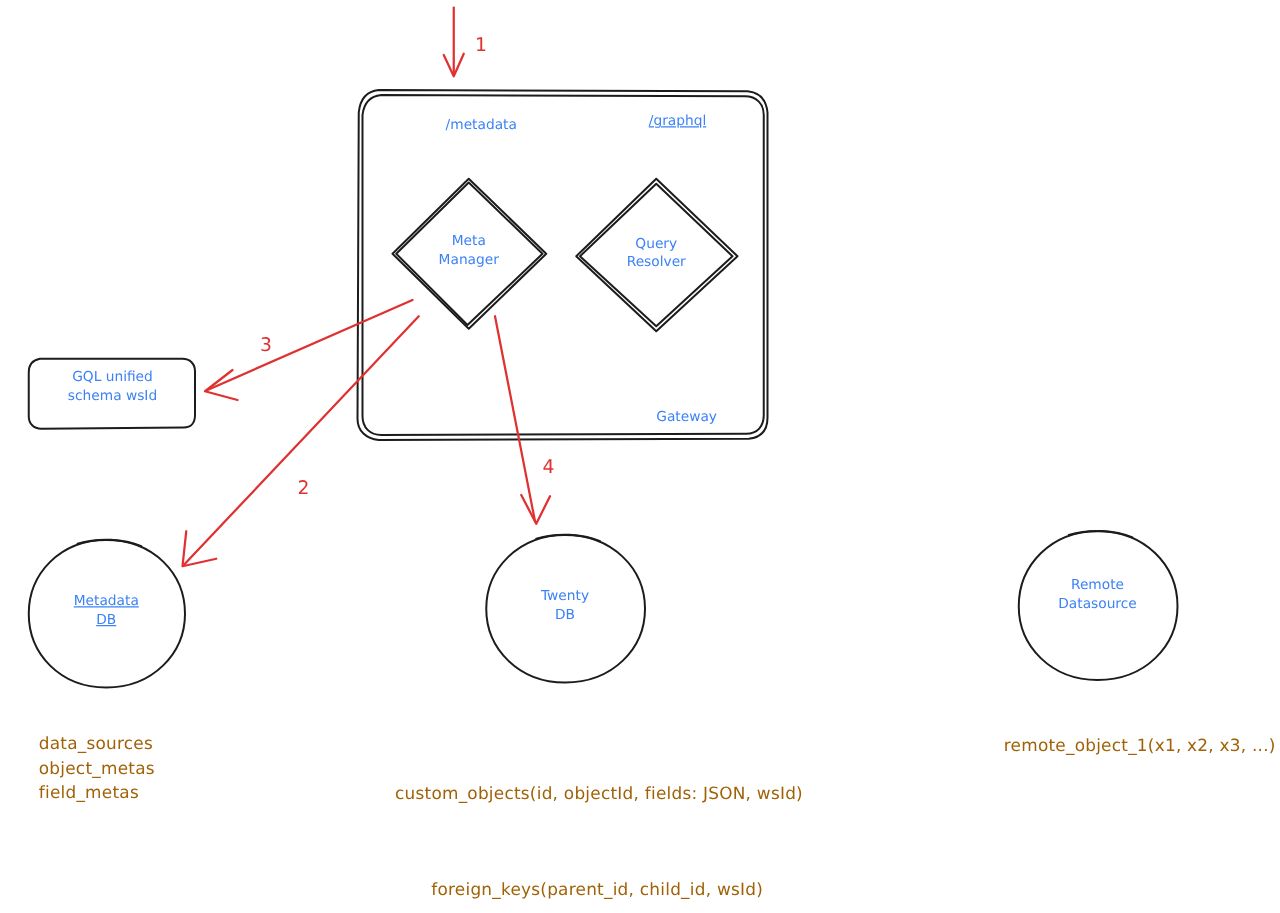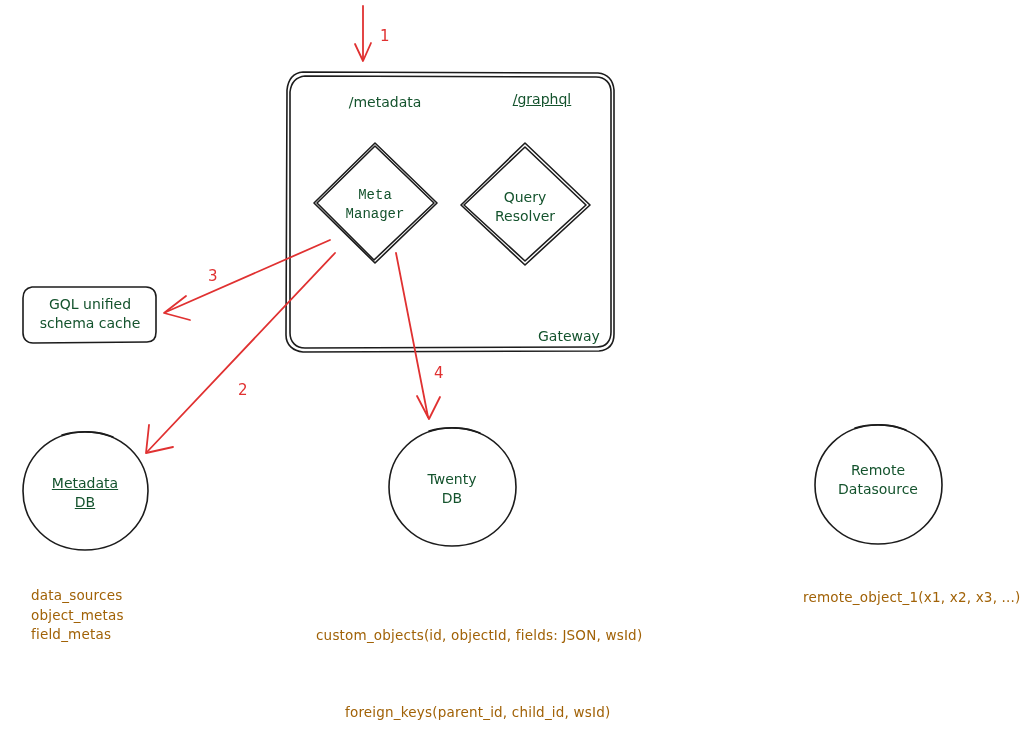--- a/index.html
+++ b/index.html
@@ -33,22 +33,22 @@
   }
   .num {
     position: absolute;
     color: #e03131;
     font-size: 15px;
     font-weight: 400;
   }
   .shape-label {
     position: absolute;
     text-align: center;
-    color: #14532d;
-    font-size: 14px;
+    color: #3b82f6;
+    font-size: 11px;
     line-height: 1.35;
     white-space: pre;
   }
 </style>
 </head>
 <body>
 
 <div id="canvas">
 
   <svg class="layer" viewBox="0 0 1024 730">
@@ -104,29 +104,29 @@
 
     <g stroke="#e03131" fill="none" stroke-width="1.8" stroke-linecap="round" stroke-linejoin="round">
       <path d="M396 253 L428 417"></path>
       <path d="M417 396 L429 419 L440 397"></path>
     </g>
   </svg>
 
   <div class="shape-label" style="left:330px; top:93px; width:110px;">/metadata</div>
   <div class="shape-label" style="left:487px; top:90px; width:110px;text-decoration:underline;">/graphql</div>
 
-  <div class="shape-label" style="left:325px; top:186px; width:100px;font-family:Liberation Mono, monospace;">Meta
+  <div class="shape-label" style="left:325px; top:186px; width:100px;">Meta
 Manager</div>
   <div class="shape-label" style="left:475px; top:188px; width:100px;">Query
 Resolver</div>
 
-  <div class="shape-label" style="left:525px; top:327px; width:90px; text-align:left;margin-left:13px;">Gateway</div>
+  <div class="shape-label" style="left:525px; top:327px; width:90px; text-align:left;">Gateway</div>
 
   <div class="shape-label" style="left:24px; top:295px; width:132px;">GQL unified
-schema cache</div>
+schema wsId</div>
 
   <div class="shape-label" style="left:35px; top:474px; width:100px;text-decoration:underline;">Metadata
 DB</div>
   <div class="shape-label" style="left:402px; top:470px; width:100px;">Twenty
 DB</div>
   <div class="shape-label" style="left:828px; top:461px; width:100px;">Remote
 Datasource</div>
 
   <div class="num" style="left:380px; top:27px;">1</div>
   <div class="num" style="left:238px; top:381px;">2</div>

